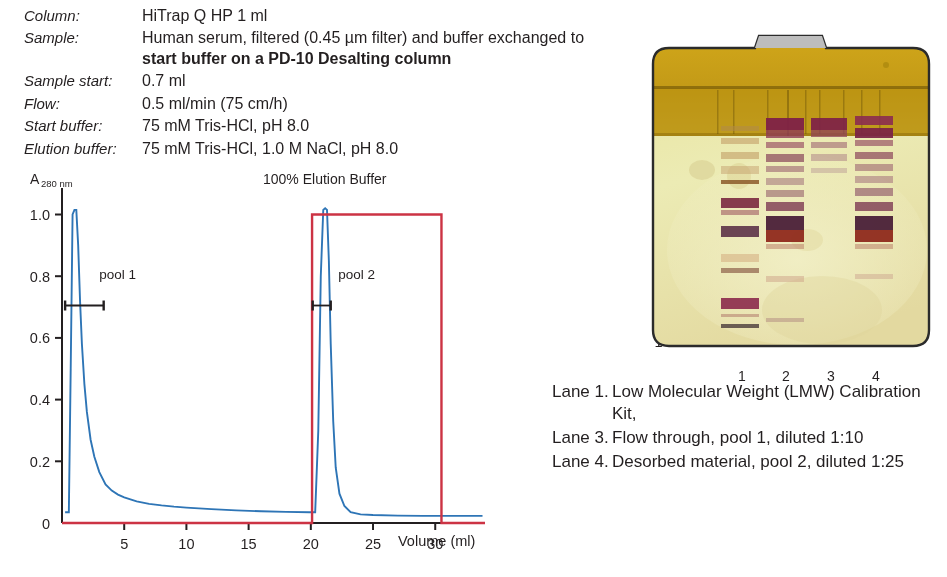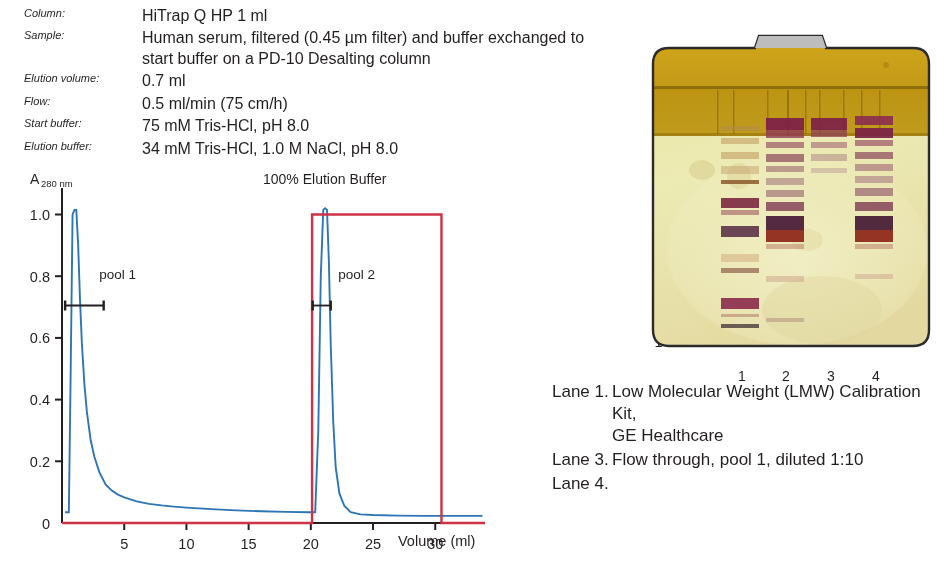--- a/index.html
+++ b/index.html
@@ -4,23 +4,23 @@
 <style>
   html,body{margin:0;padding:0;background:#ffffff;}
   body{
     width:947px;height:577px;position:relative;overflow:hidden;
     font-family:"Liberation Sans", sans-serif;color:#231f20;
   }
   
   #method-table{position:absolute;left:24px;top:6px;width:600px;}
   #method-table table{border-collapse:collapse;}
   #method-table td{padding:0 0 2px 0;vertical-align:top;line-height:1.28;}
-  td.mkey{font-style:italic;font-size:11px;white-space:nowrap;padding-right:12px;width:118px;}
+  td.mkey{font-style:italic;font-size:15px;white-space:nowrap;padding-right:12px;width:118px;}
   td.mval{font-size:16px;}
-  .mval .l2{display:block;}
+  .mval .l2{display:block;font-weight:bold;}
   
   #chromatogram{position:absolute;left:0px;top:168px;width:500px;height:400px;}
   #chrom-svg{display:block;}
   .axis-txt{font-family:"Liberation Sans",sans-serif;font-size:14px;fill:#231f20;}
   .tick-txt{font-family:"Liberation Sans",sans-serif;font-size:14.5px;fill:#231f20;}
   .pool-txt{font-family:"Liberation Sans",sans-serif;font-size:13.5px;fill:#231f20;}
   .sub-txt{font-family:"Liberation Sans",sans-serif;font-size:9.5px;fill:#231f20;}
   
   #gel-block{position:absolute;left:600px;top:18px;width:347px;height:360px;}
   #mw-labels{position:absolute;left:8px;top:122px;width:92px;text-align:right;}
@@ -47,34 +47,34 @@
         <td class="mval"><span>HiTrap Q HP 1 ml</span></td>
       </tr>
       <tr>
         <td class="mkey">Sample:</td>
         <td class="mval">
           <span>Human serum, filtered (0.45 µm filter) and buffer exchanged to</span>
           <span class="l2">start buffer on a PD-10 Desalting column</span>
         </td>
       </tr>
       <tr>
-        <td class="mkey">Elution volume:</td>
+        <td class="mkey">Sample start:</td>
         <td class="mval"><span>0.7 ml</span></td>
       </tr>
       <tr>
         <td class="mkey">Flow:</td>
         <td class="mval"><span>0.5 ml/min (75 cm/h)</span></td>
       </tr>
       <tr>
         <td class="mkey">Start buffer:</td>
         <td class="mval"><span>75 mM Tris-HCl, pH 8.0</span></td>
       </tr>
       <tr>
         <td class="mkey">Elution buffer:</td>
-        <td class="mval"><span>34 mM Tris-HCl, 1.0 M NaCl, pH 8.0</span></td>
+        <td class="mval"><span>75 mM Tris-HCl, 1.0 M NaCl, pH 8.0</span></td>
       </tr>
     </tbody>
   </table>
 </div>
 
 <div id="chromatogram">
   <svg id="chrom-svg" width="500" height="400" viewBox="0 0 500 400">
 
     <text class="axis-txt" id="ylab-main" x="30" y="16">A</text>
     <text class="sub-txt" id="ylab-sub" x="41" y="19">280 nm</text>
@@ -257,25 +257,27 @@
       <span style="left: 180px;">3</span>
       <span style="left: 225px;">4</span>
     </div>
 </div>
 
 <div id="gel-legend">
   <div class="lrow">
     <span class="lnum">Lane 1.</span>
     <span class="ltxt">
       <span>Low Molecular Weight (LMW) Calibration Kit,</span>
-      <span class="l2">GE Healthcare</span>
     </span>
   </div>
   <div class="lrow">
     <span class="lnum">Lane 3.</span>
     <span class="ltxt">
       <span>Flow through, pool 1, diluted 1:10</span>
     </span>
   </div>
   <div class="lrow">
     <span class="lnum">Lane 4.</span>
+    <span class="ltxt">
+      <span>Desorbed material, pool 2, diluted 1:25</span>
+    </span>
   </div>
 </div>
 
 </body></html>

